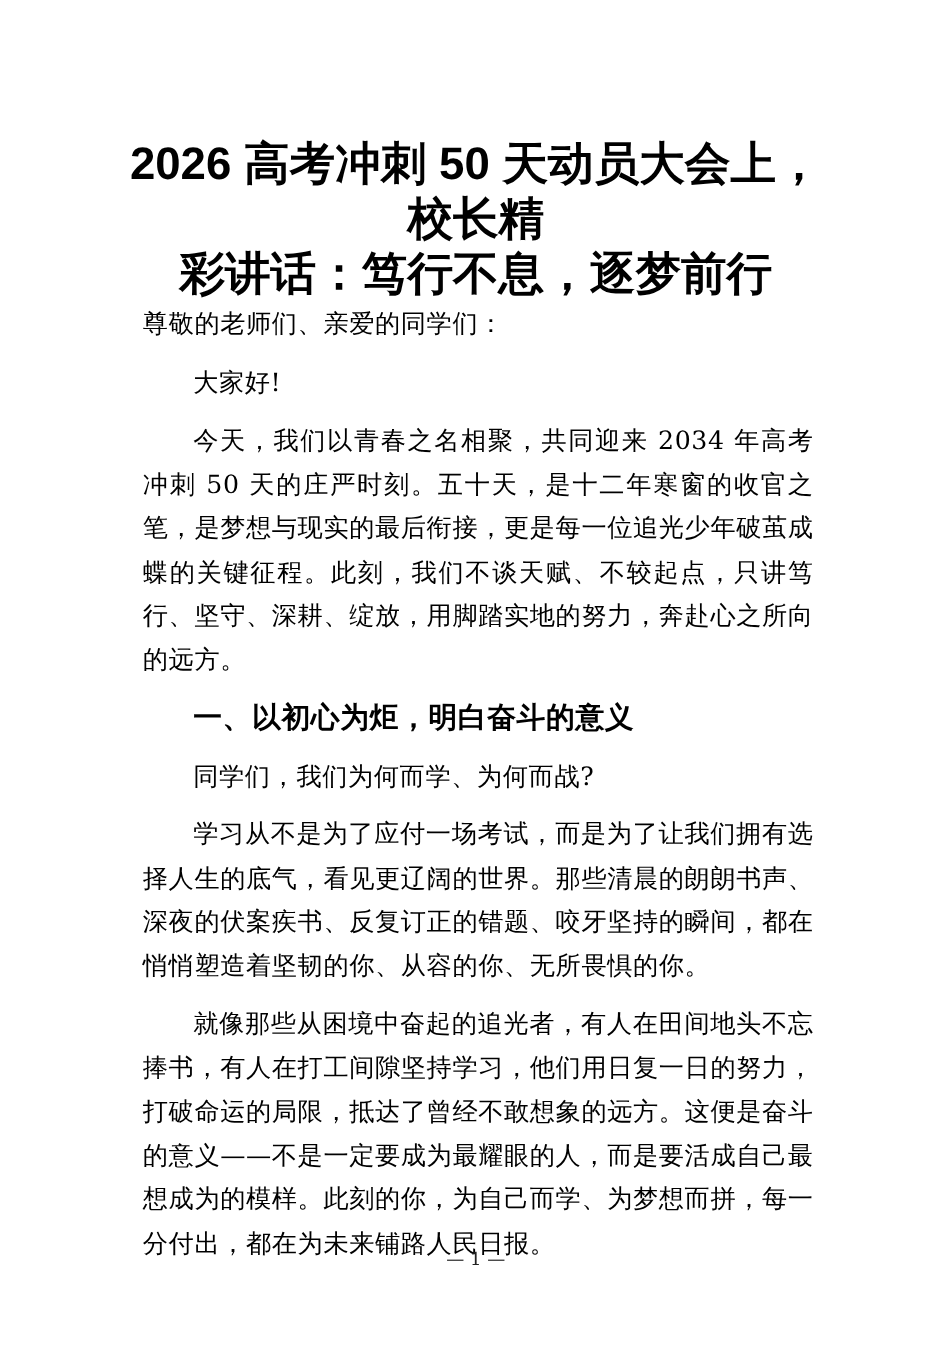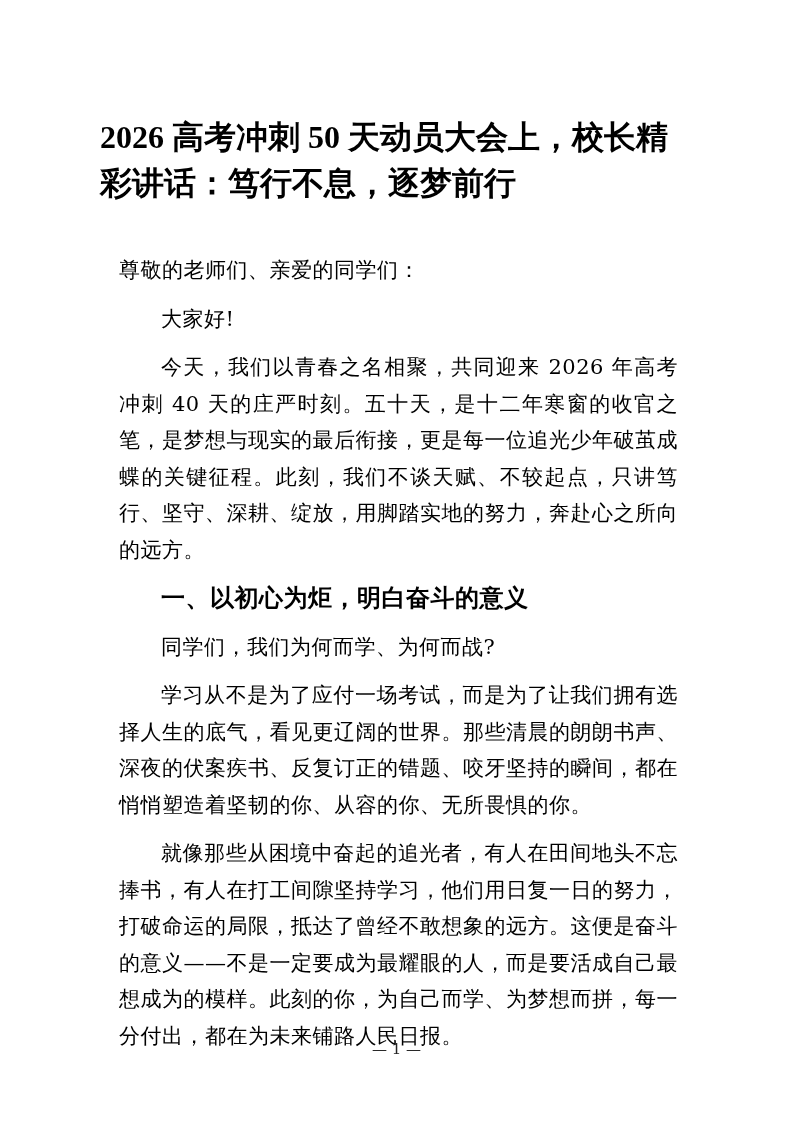--- a/index.html
+++ b/index.html
@@ -1,22 +1,22 @@
 <!DOCTYPE html>
 <html><head>
   <meta charset="utf-8">
   <style>
     html, body { margin: 0; padding: 0; background: #ffffff; }
     body { width: 793px; height: 1122px; position: relative; overflow: hidden; color: #000; }
     .page { position: absolute; left: 0; top: 0; width: 793px; height: 1122px; background: #fff; }
     .title {
       position: absolute; left: 100px; width: 593px; top: 114px;
-      text-align: left;
-      font-family: Liberation Serif, serif;
-      font-weight: bold; font-size: 32px; line-height: 46px;
+      text-align: center;
+      font-family: Liberation Sans, sans-serif;
+      font-weight: bold; font-size: 38px; line-height: 46px;
       letter-spacing: 0px;
     }
     .body {
       position: absolute; left: 107px; width: 583px; top: 240px;
       font-family: "DejaVu Serif", "Liberation Serif", serif;
       font-size: 21px; line-height: 36.5px;
       text-align: justify; text-justify: inter-character;
       letter-spacing: 0.5px;
     }
     .body p { margin: 12px; }
@@ -38,21 +38,21 @@
 
 <div class="page">
   <div class="title">
     <div>2026 高考冲刺 50 天动员大会上，校长精</div>
     <div>彩讲话：笃行不息，逐梦前行</div>
   </div>
 
   <div class="body">
     <p>尊敬的老师们、亲爱的同学们：</p>
     <p class="indent">大家好!</p>
-    <p class="indent">今天，我们以青春之名相聚，共同迎来 2026 年高考冲刺 40 天的庄严时刻。五十天，是十二年寒窗的收官之笔，是梦想与现实的最后衔接，更是每一位追光少年破茧成蝶的关键征程。此刻，我们不谈天赋、不较起点，只讲笃行、坚守、深耕、绽放，用脚踏实地的努力，奔赴心之所向的远方。</p>
+    <p class="indent">今天，我们以青春之名相聚，共同迎来 2034 年高考冲刺 50 天的庄严时刻。五十天，是十二年寒窗的收官之笔，是梦想与现实的最后衔接，更是每一位追光少年破茧成蝶的关键征程。此刻，我们不谈天赋、不较起点，只讲笃行、坚守、深耕、绽放，用脚踏实地的努力，奔赴心之所向的远方。</p>
 
     <p class="heading">一、以初心为炬，明白奋斗的意义</p>
     <p class="indent">同学们，我们为何而学、为何而战?</p>
     <p class="indent">学习从不是为了应付一场考试，而是为了让我们拥有选择人生的底气，看见更辽阔的世界。那些清晨的朗朗书声、深夜的伏案疾书、反复订正的错题、咬牙坚持的瞬间，都在悄悄塑造着坚韧的你、从容的你、无所畏惧的你。</p>
     <p class="indent">就像那些从困境中奋起的追光者，有人在田间地头不忘捧书，有人在打工间隙坚持学习，他们用日复一日的努力，打破命运的局限，抵达了曾经不敢想象的远方。这便是奋斗的意义——不是一定要成为最耀眼的人，而是要活成自己最想成为的模样。此刻的你，为自己而学、为梦想而拼，每一分付出，都在为未来铺路人民日报。</p>
 
   </div>
 
   <div class="footer">— 1 —</div>
 </div>

